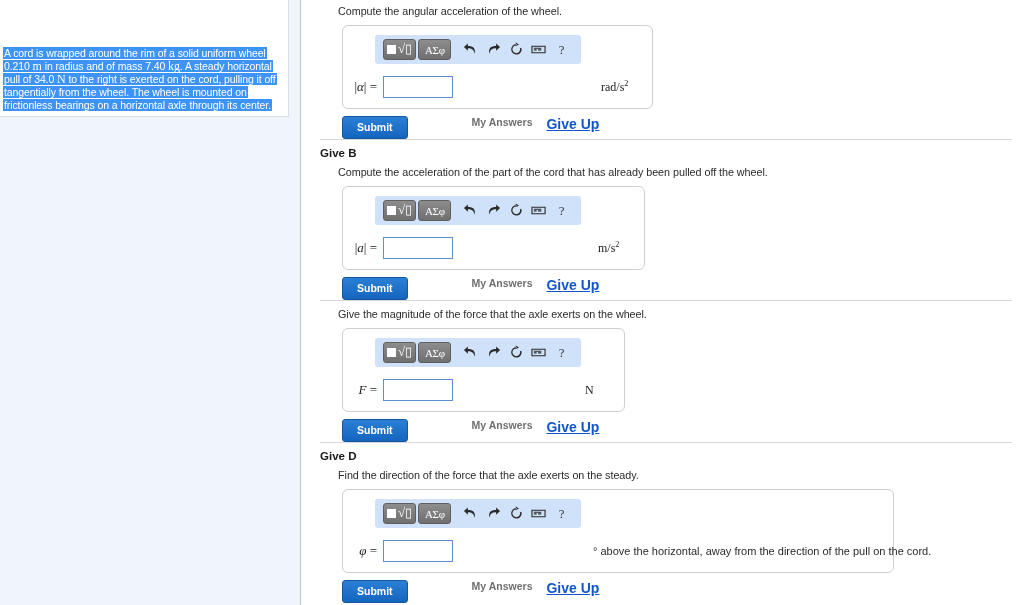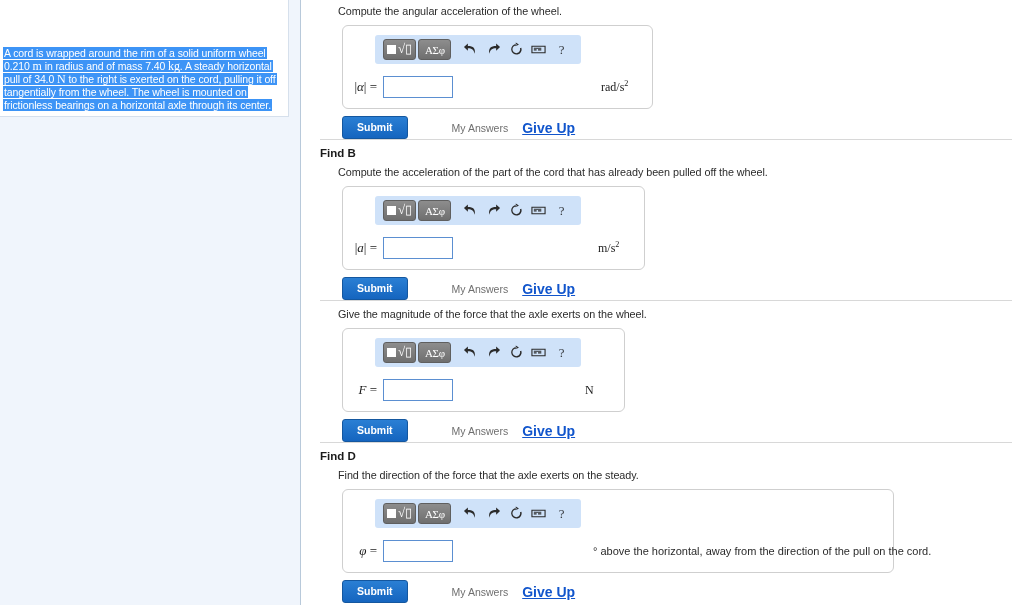--- a/index.html
+++ b/index.html
@@ -175,39 +175,38 @@
   .ans-units.sans {
     font-family: "Liberation Sans", sans-serif;
     font-size: 11px;
     color: #2b2b2b;
   }
   sup { font-size: 0.68em; }
 
   
   .submit-row {
     display: flex;
-    align-items: center;
     margin: 7px 0 0 40px;
   }
   .submit-btn {
     background: linear-gradient(#2a7fd4, #1565bf);
     border: 1px solid #14579f;
     border-radius: 3px;
     color: #ffffff;
     font-size: 10.5px;
     font-weight: bold;
     padding: 4px 14px 5px 14px;
     cursor: pointer;
     font-family: "Liberation Sans", sans-serif;
   }
   .my-answers {
     font-size: 10.5px;
-    font-weight: normal;
+    font-weight: bold;
     color: #6f6f6f;
-    margin-left: 44px;
+    margin-left: 64px;
     cursor: pointer;
   }
   .give-up {
     font-size: 14px;
     font-weight: bold;
     color: #1155cc;
     text-decoration: underline;
     margin-left: 14px;
     cursor: pointer;
   }
@@ -263,21 +262,21 @@
           </div>
         </div>
         <div class="submit-row">
           <button class="submit-btn">Submit</button>
           <span class="my-answers">My Answers</span>
           <span class="give-up">Give Up</span>
         </div>
       </div>
       <div class="part">
         <div class="part-rule"></div>
-        <div class="part-heading">Find B</div>
+        <div class="part-heading">Give B</div>
         <div class="part-prompt">Compute the acceleration of the part of the cord that has already been pulled off the wheel.</div>
         <div class="answer-box" style="width: 303px;">
           <div class="toolbar" style="width: 206px;">
             <div class="tb-btn math">
               <span class="sq"></span>
               <span class="radical">√▯</span>
             </div>
             <div class="tb-btn greek">ΑΣφ</div>
             <div class="tb-icon undo">
               <svg width="15" height="15" viewBox="0 0 16 16">
@@ -354,21 +353,21 @@
           </div>
         </div>
         <div class="submit-row">
           <button class="submit-btn">Submit</button>
           <span class="my-answers">My Answers</span>
           <span class="give-up">Give Up</span>
         </div>
       </div>
       <div class="part">
         <div class="part-rule"></div>
-        <div class="part-heading">Find D</div>
+        <div class="part-heading">Give D</div>
         <div class="part-prompt">Find the direction of the force that the axle exerts on the steady.</div>
         <div class="answer-box" style="width: 552px;">
           <div class="toolbar" style="width: 206px;">
             <div class="tb-btn math">
               <span class="sq"></span>
               <span class="radical">√▯</span>
             </div>
             <div class="tb-btn greek">ΑΣφ</div>
             <div class="tb-icon undo">
               <svg width="15" height="15" viewBox="0 0 16 16">

